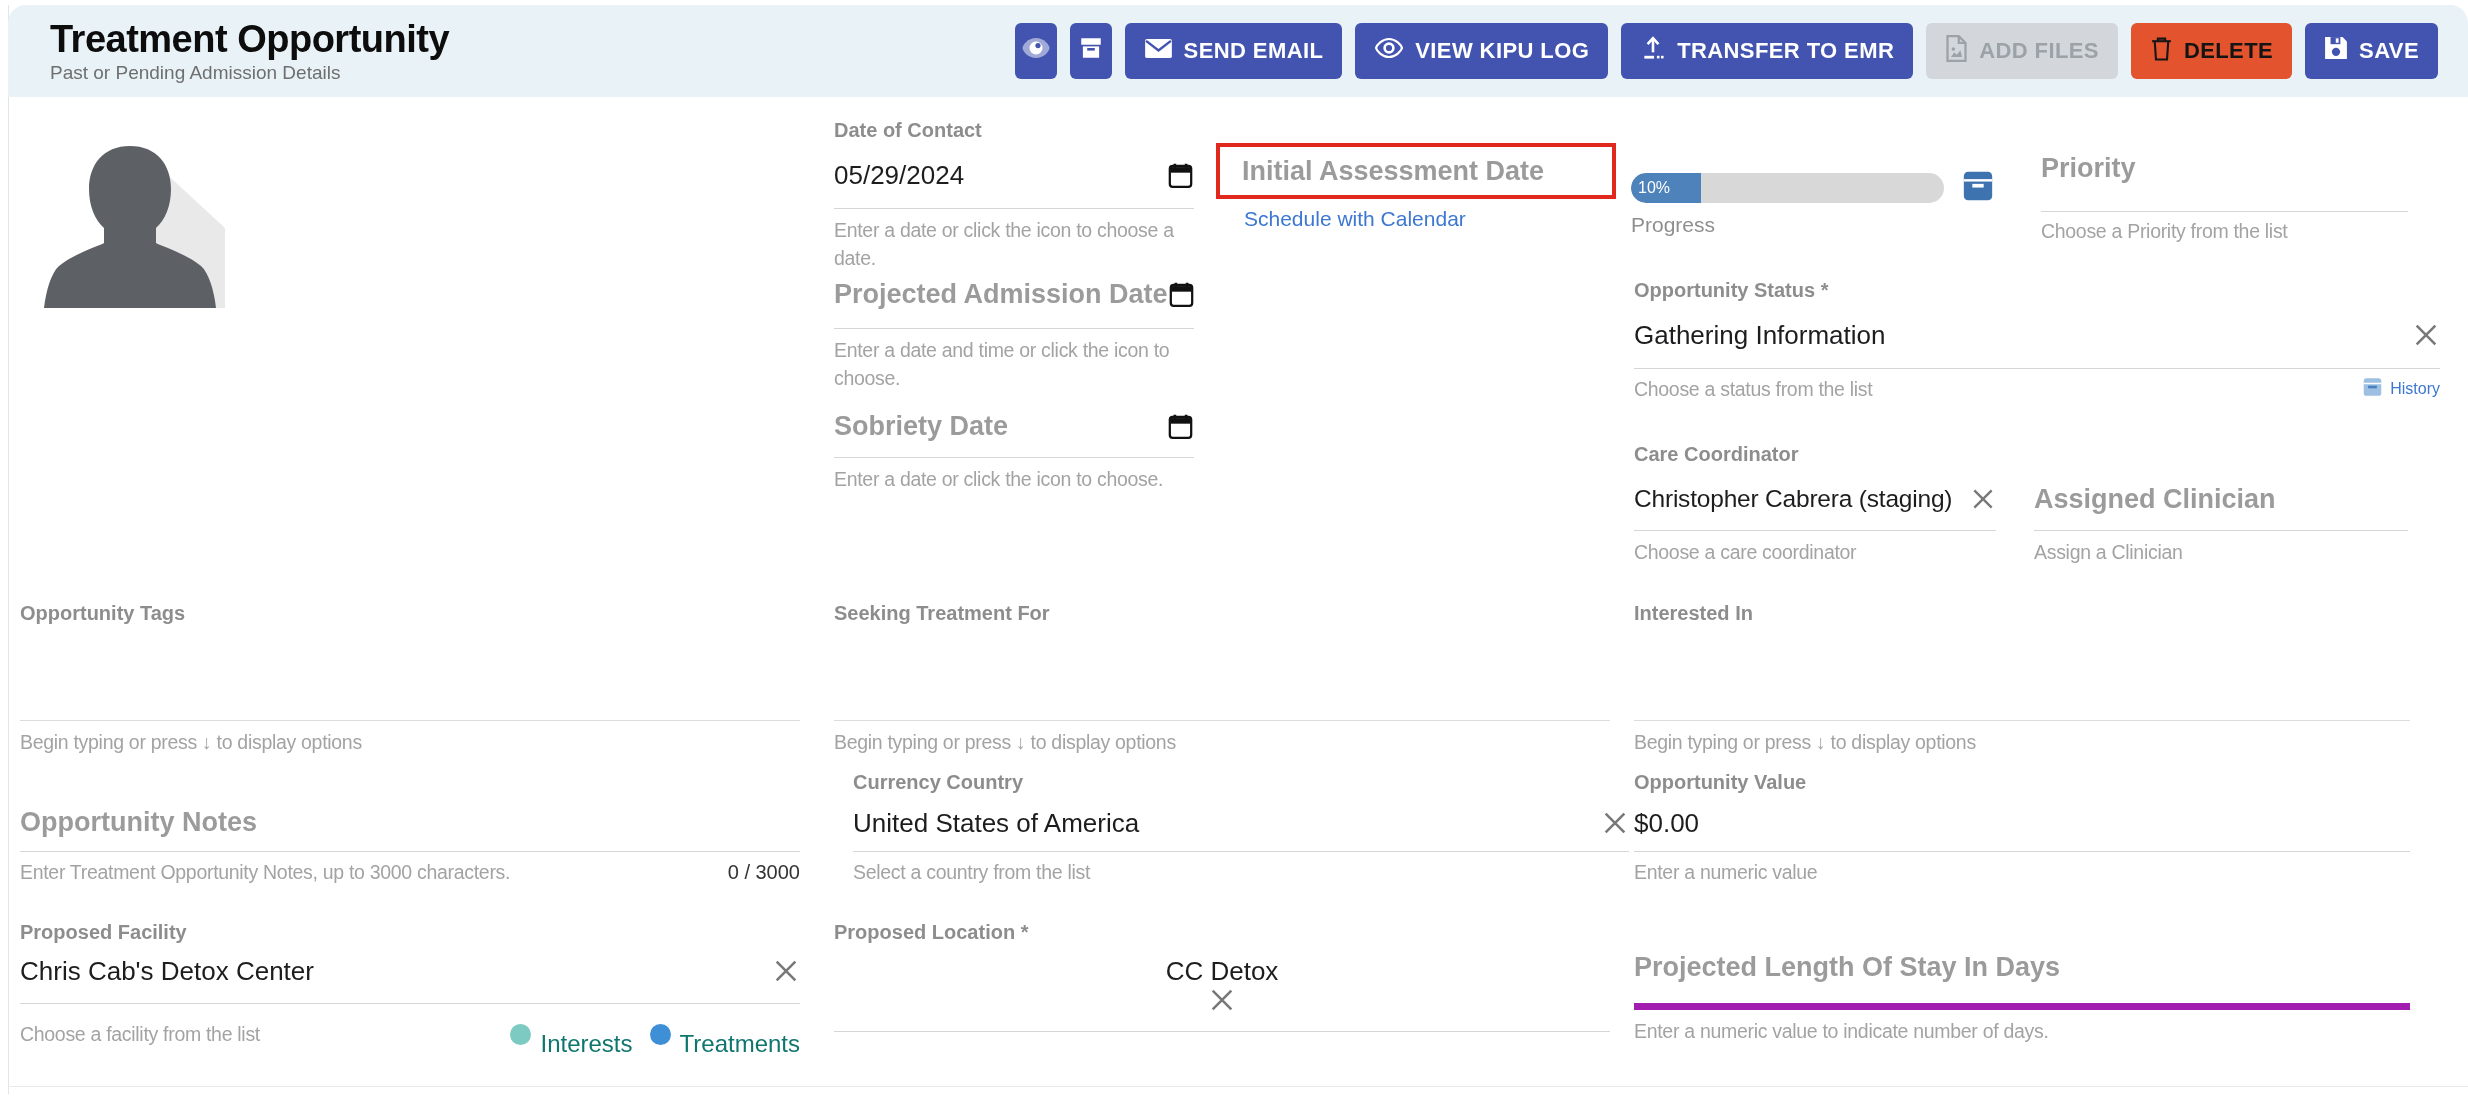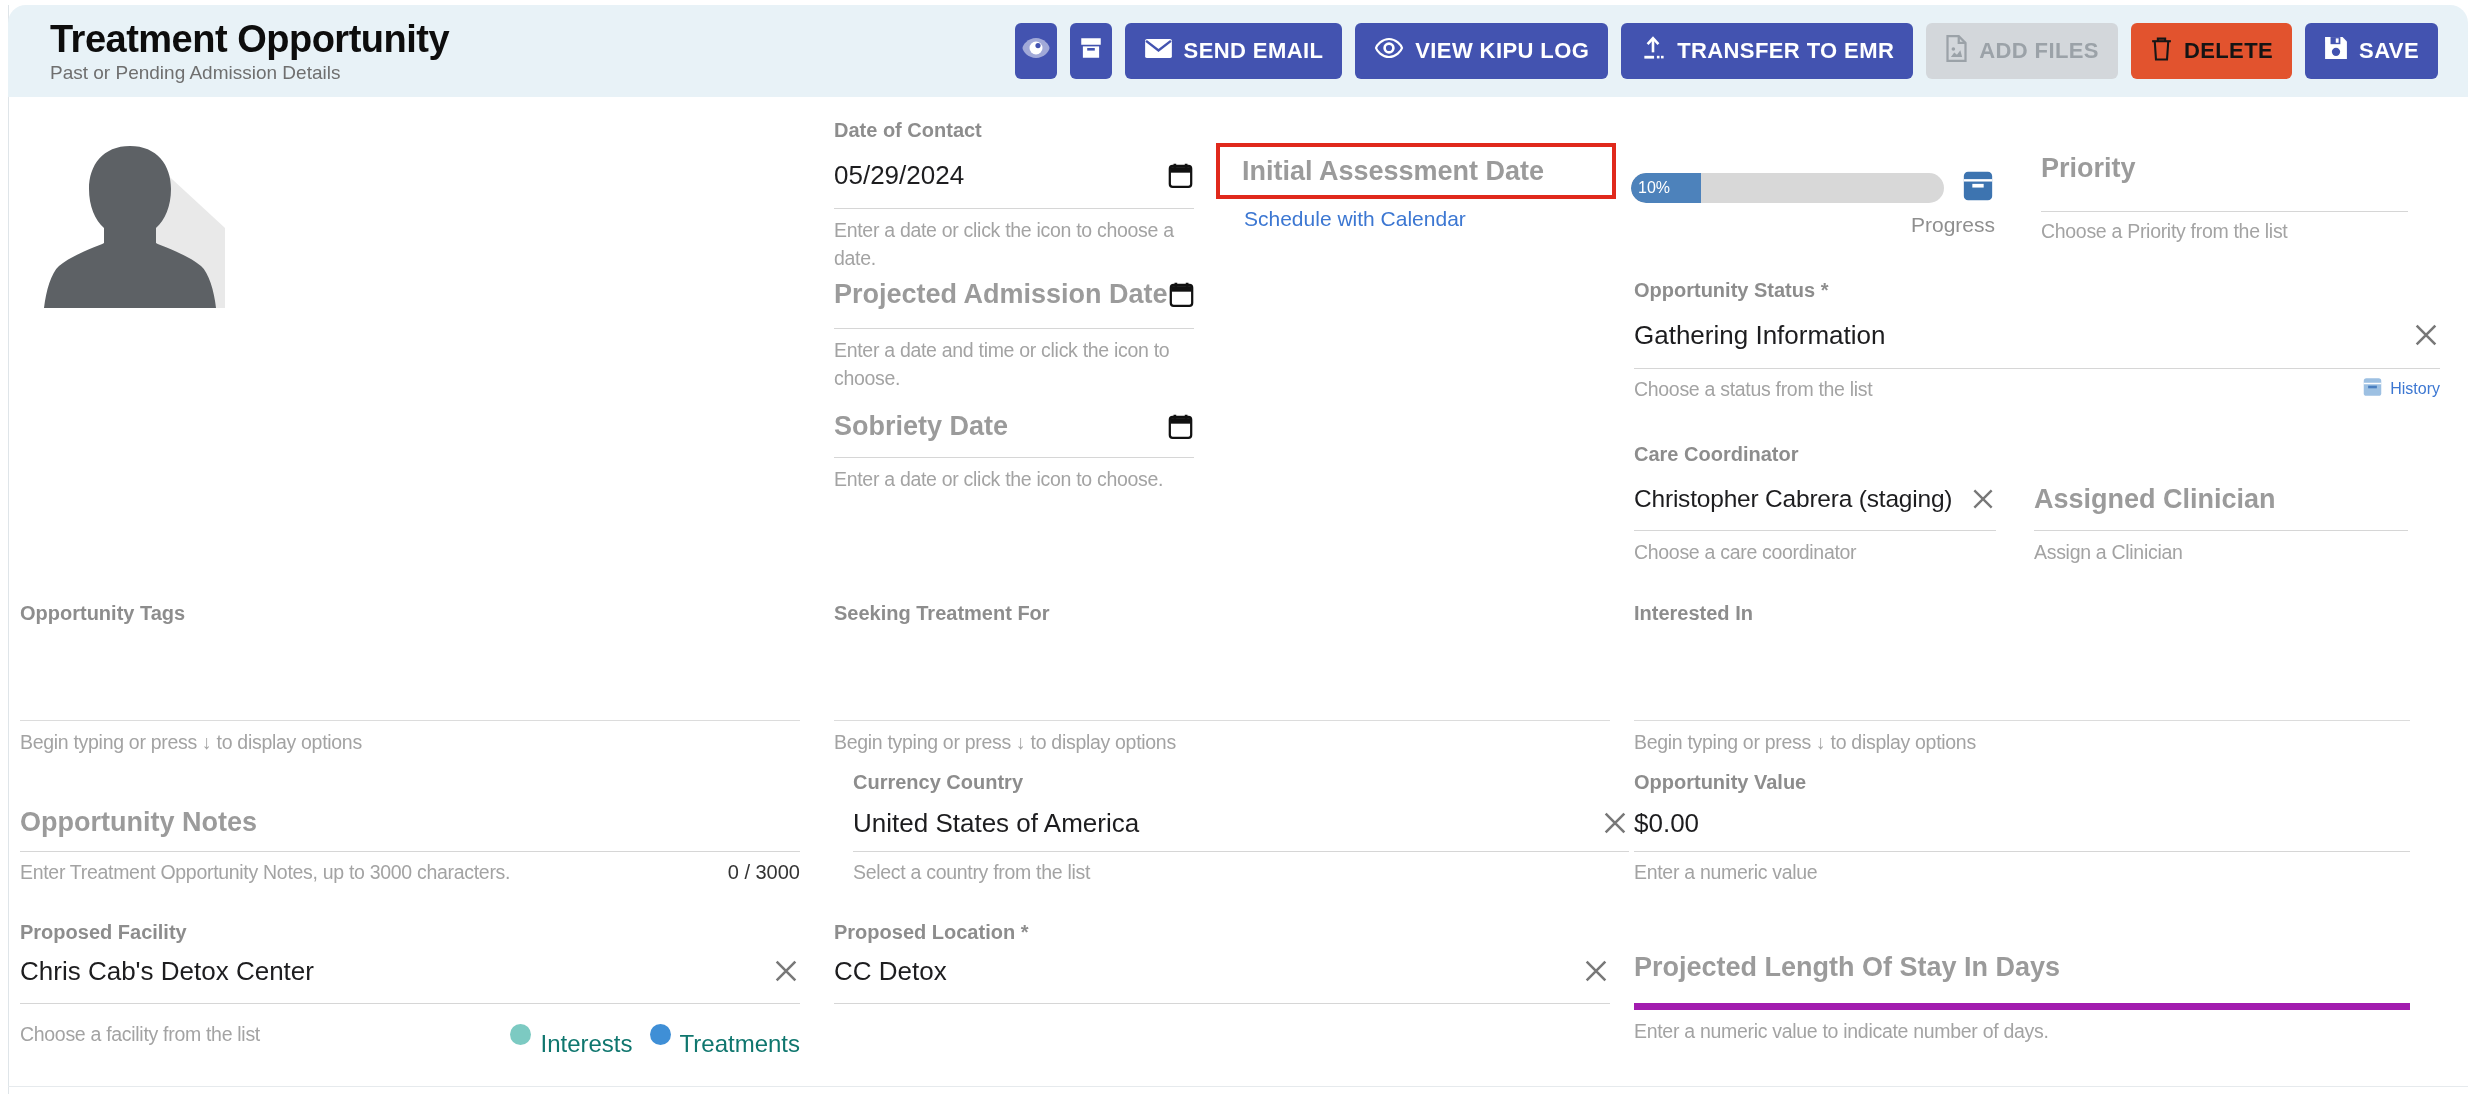--- a/index.html
+++ b/index.html
@@ -57,21 +57,21 @@
   }
   #f-initial .link{display:inline-block;margin:8px 0 0 28px;}
 
   #f-progress{left:1631px;top:168px;}
   .bar-row{display:flex;align-items:center;gap:17px;}
   .track{width:313px;height:30px;background:#d8d8d8;border-radius:15px;overflow:hidden;}
   .progress-fill{
     width:70px;height:100%;background:#4d82bb;border-radius:15px 0 0 15px;
     color:#fff;font-size:16px;display:flex;align-items:center;padding-left:7px;box-sizing:border-box;
   }
-  .progress-label{font-size:21px;color:#8f8f8f;margin-top:5px;text-align:right;}
+  .progress-label{font-size:21px;color:#8f8f8f;margin-top:5px;}
 
   #f-priority{left:2041px;top:152px;width:367px;}
   #f-priority .ph-line{border-bottom:1px solid #d6d6d6;padding-bottom:27px;}
   #f-priority .helper{margin-top:5px;}
 
   #f-proj-admission{left:834px;top:278px;width:360px;}
   #f-proj-admission .control{padding-bottom:18px;}
 
   #f-status{left:1634px;top:280px;width:806px;}
   #f-status .control{margin-top:20px;padding-bottom:18px;}
@@ -106,21 +106,21 @@
 
   #f-facility{left:20px;top:922px;width:780px;}
   #f-facility .control{margin-top:14px;padding-bottom:17px;gap:27px;}
   .legend{display:flex;align-items:center;gap:9px;}
   .legend .dot{width:21px;height:21px;border-radius:50%;display:inline-block;flex:none;}
   .dot-interests{background:#7ccac2;}
   .dot-treatments{background:#3f8fd6;margin-left:8px;}
   .legend .lg-label{font-size:24px;color:#0f766e;margin-top:20px;}
 
   #f-location{left:834px;top:922px;width:776px;}
-  #f-location .control{margin-top:14px;padding-bottom:17px;}
+  #f-location .control{margin-top:14px;padding-bottom:17px;flex-direction:column;}
 
   #f-los{left:1634px;top:951px;width:776px;}
   #f-los .ph-line{border-bottom:7px solid #a21caf;padding-bottom:20px;}
 </style>
 </head>
 <body>
 
 <div class="card-edge"></div>
 <div class="card-bottom"></div>
 

